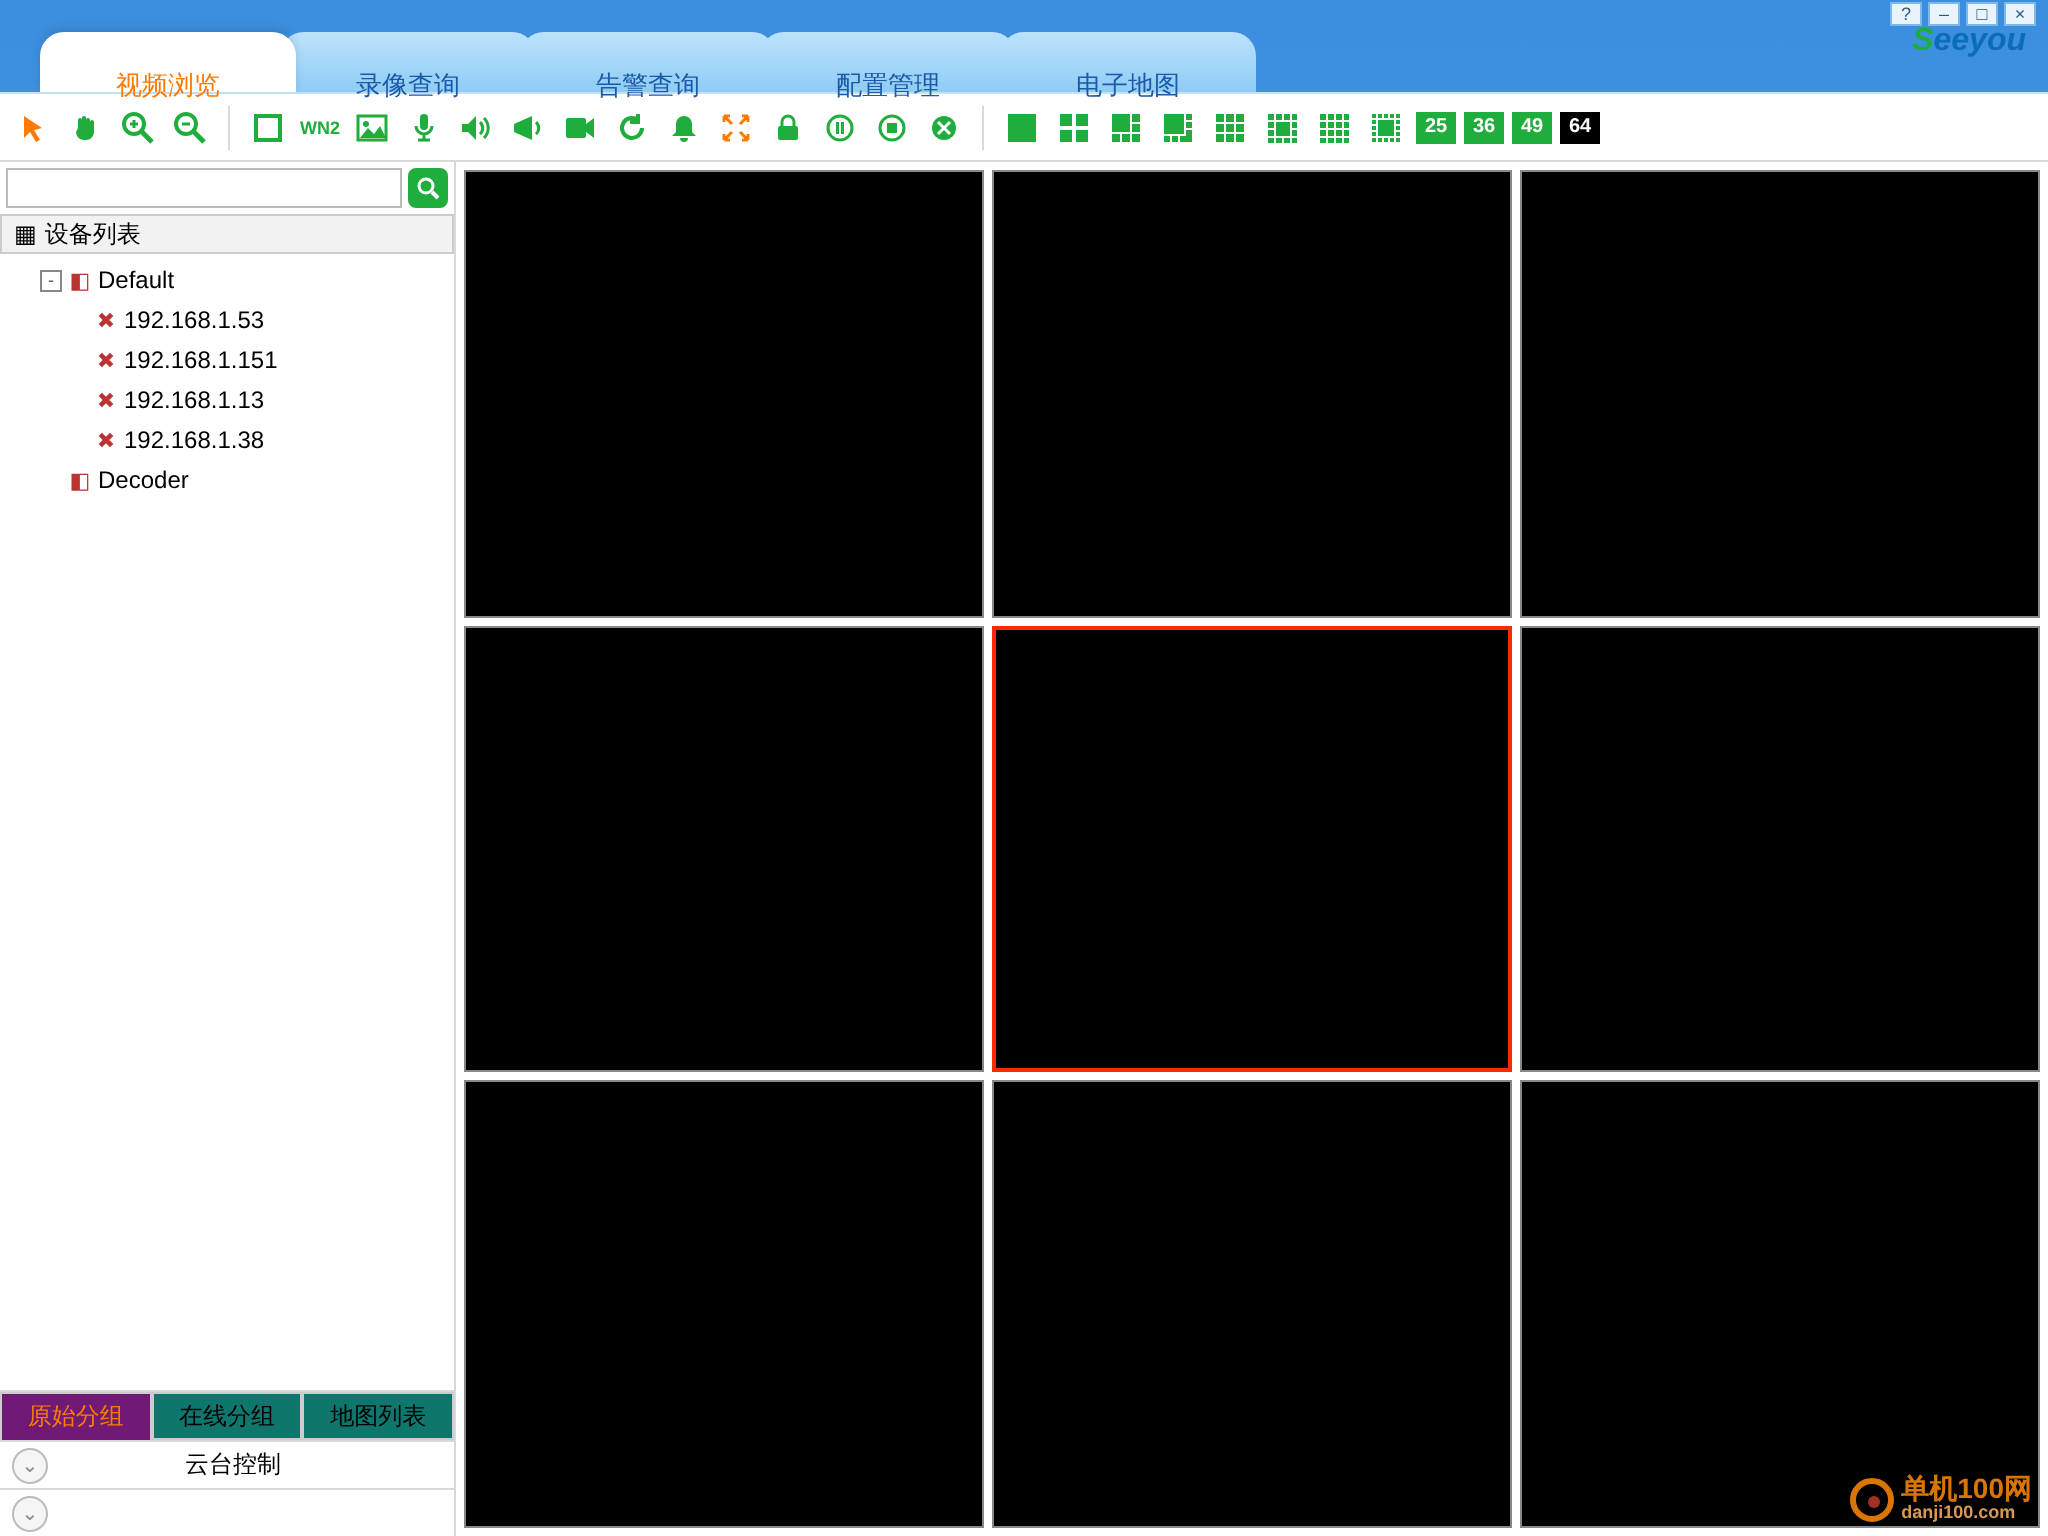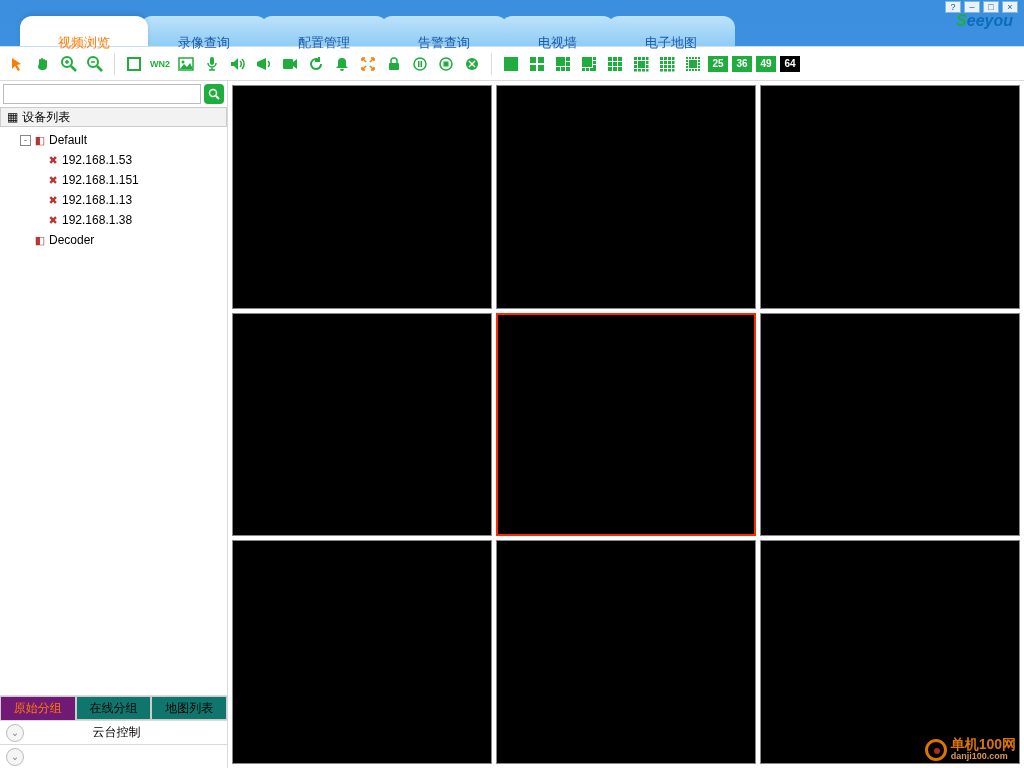--- a/index.html
+++ b/index.html
@@ -70,23 +70,22 @@
 <div class="titlebar">
   <div class="winbtn">?</div>
   <div class="winbtn">–</div>
   <div class="winbtn">□</div>
   <div class="winbtn">×</div>
 </div>
 
 <div class="tabstrip">
   <div class="tab active">视频浏览</div>
   <div class="tab">录像查询</div>
+  <div class="tab">告警查询</div>
   <div class="tab">配置管理</div>
-  <div class="tab">告警查询</div>
-  <div class="tab">电视墙</div>
   <div class="tab">电子地图</div>
   <div class="logo"><span class="g">S</span><span class="rest">eeyou</span></div>
 </div>
 
 <div class="workarea">
 
   <div class="toolbar">
     <div class="tbtn orange">
         <svg width="14" height="14" viewBox="0 0 14 14">
           <path d="M2 1 L11 7 L7 8 L10 13 L8 14 L5 9 L2 12 Z" fill="currentColor"></path>

